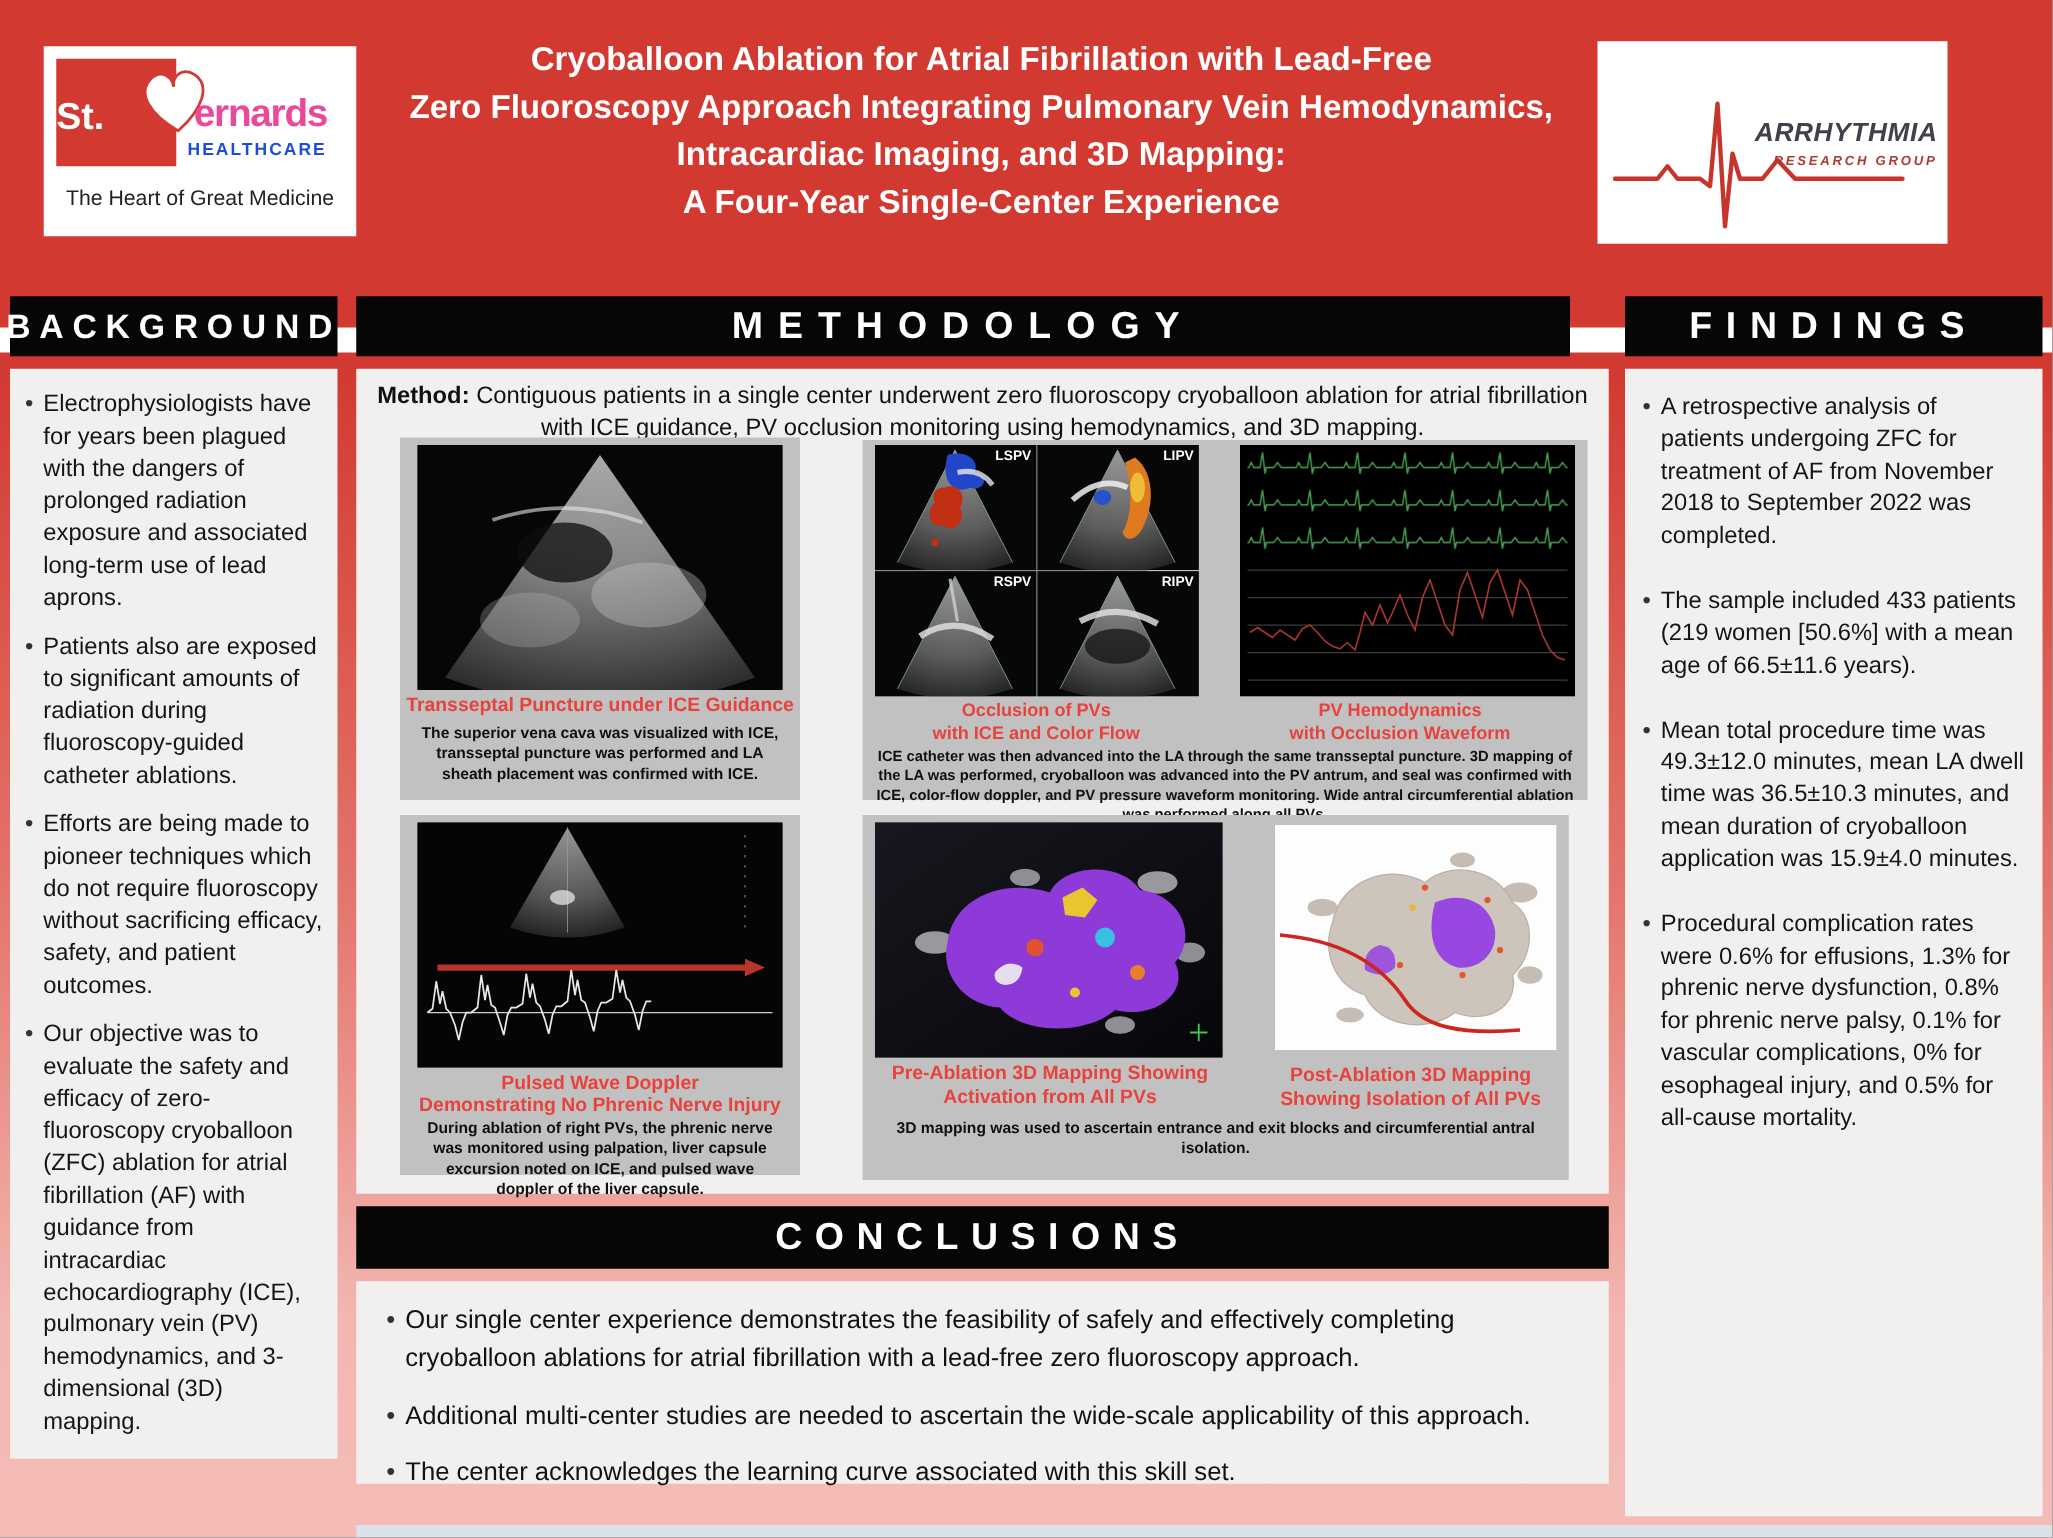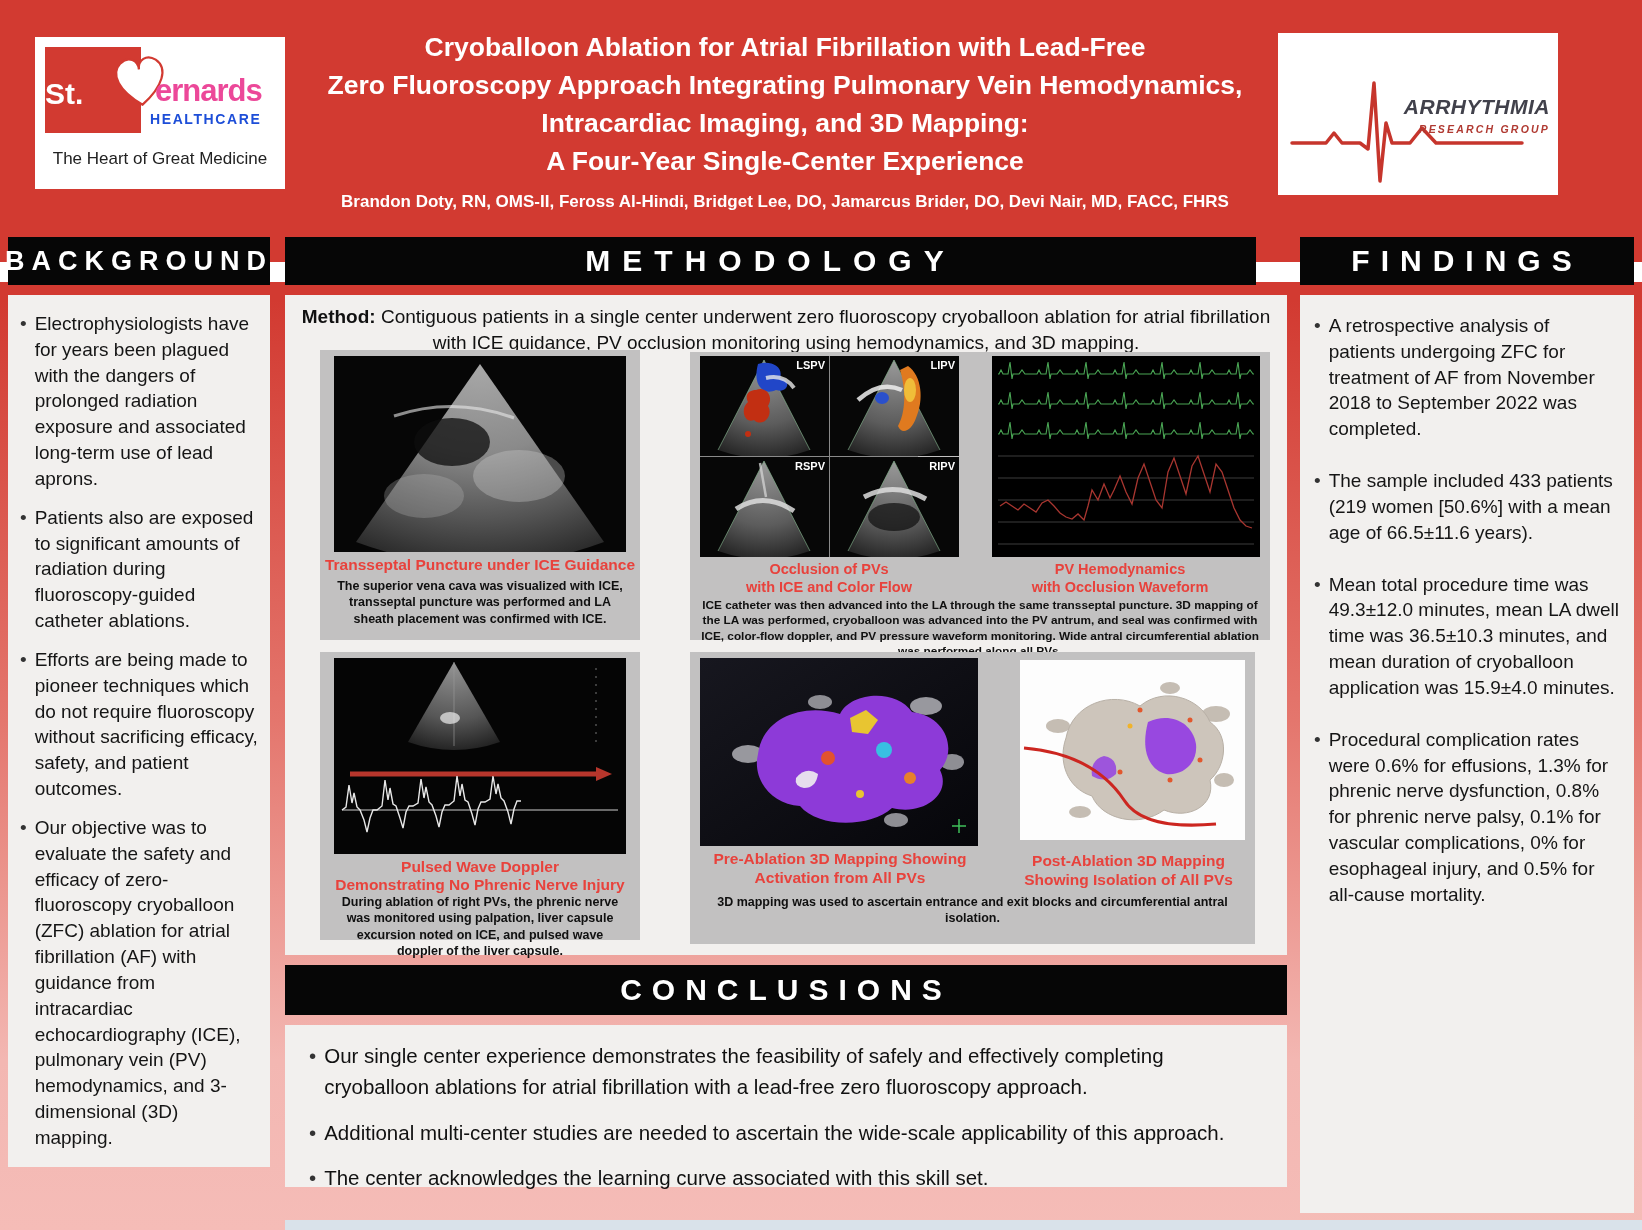--- a/index.html
+++ b/index.html
@@ -94,21 +94,20 @@
     <span class="sb-name">ernards</span>
     <span class="sb-health">HEALTHCARE</span>
     <div class="sb-tagline">The Heart of Great Medicine</div>
   </div>
 
   <div class="title-block">
     <div class="title-line">Cryoballoon Ablation for Atrial Fibrillation with Lead-Free</div>
     <div class="title-line">Zero Fluoroscopy Approach Integrating Pulmonary Vein Hemodynamics,</div>
     <div class="title-line">Intracardiac Imaging, and 3D Mapping:</div>
     <div class="title-line">A Four-Year Single-Center Experience</div>
-    <div class="authors">Brandon Doty, RN, OMS-II, Feross Al-Hindi, Bridget Lee, DO, Jamarcus Brider, DO, Devi Nair, MD, FACC, FHRS</div>
   </div>
 
   <div class="logo-right">
     <svg class="arg-ecg" viewBox="0 0 250 162">
       <polyline points="10,110 44,110 52,100 60,110 78,110 86,116 92,50 98,148 104,90 110,110 128,110 140,95 154,110 200,110 240,110" fill="none" stroke="#c6352c" stroke-width="3.5" stroke-linejoin="round" stroke-linecap="round"></polyline>
     </svg>
     <div class="arg-title">ARRHYTHMIA</div>
     <div class="arg-sub">RESEARCH GROUP</div>
   </div>
 

